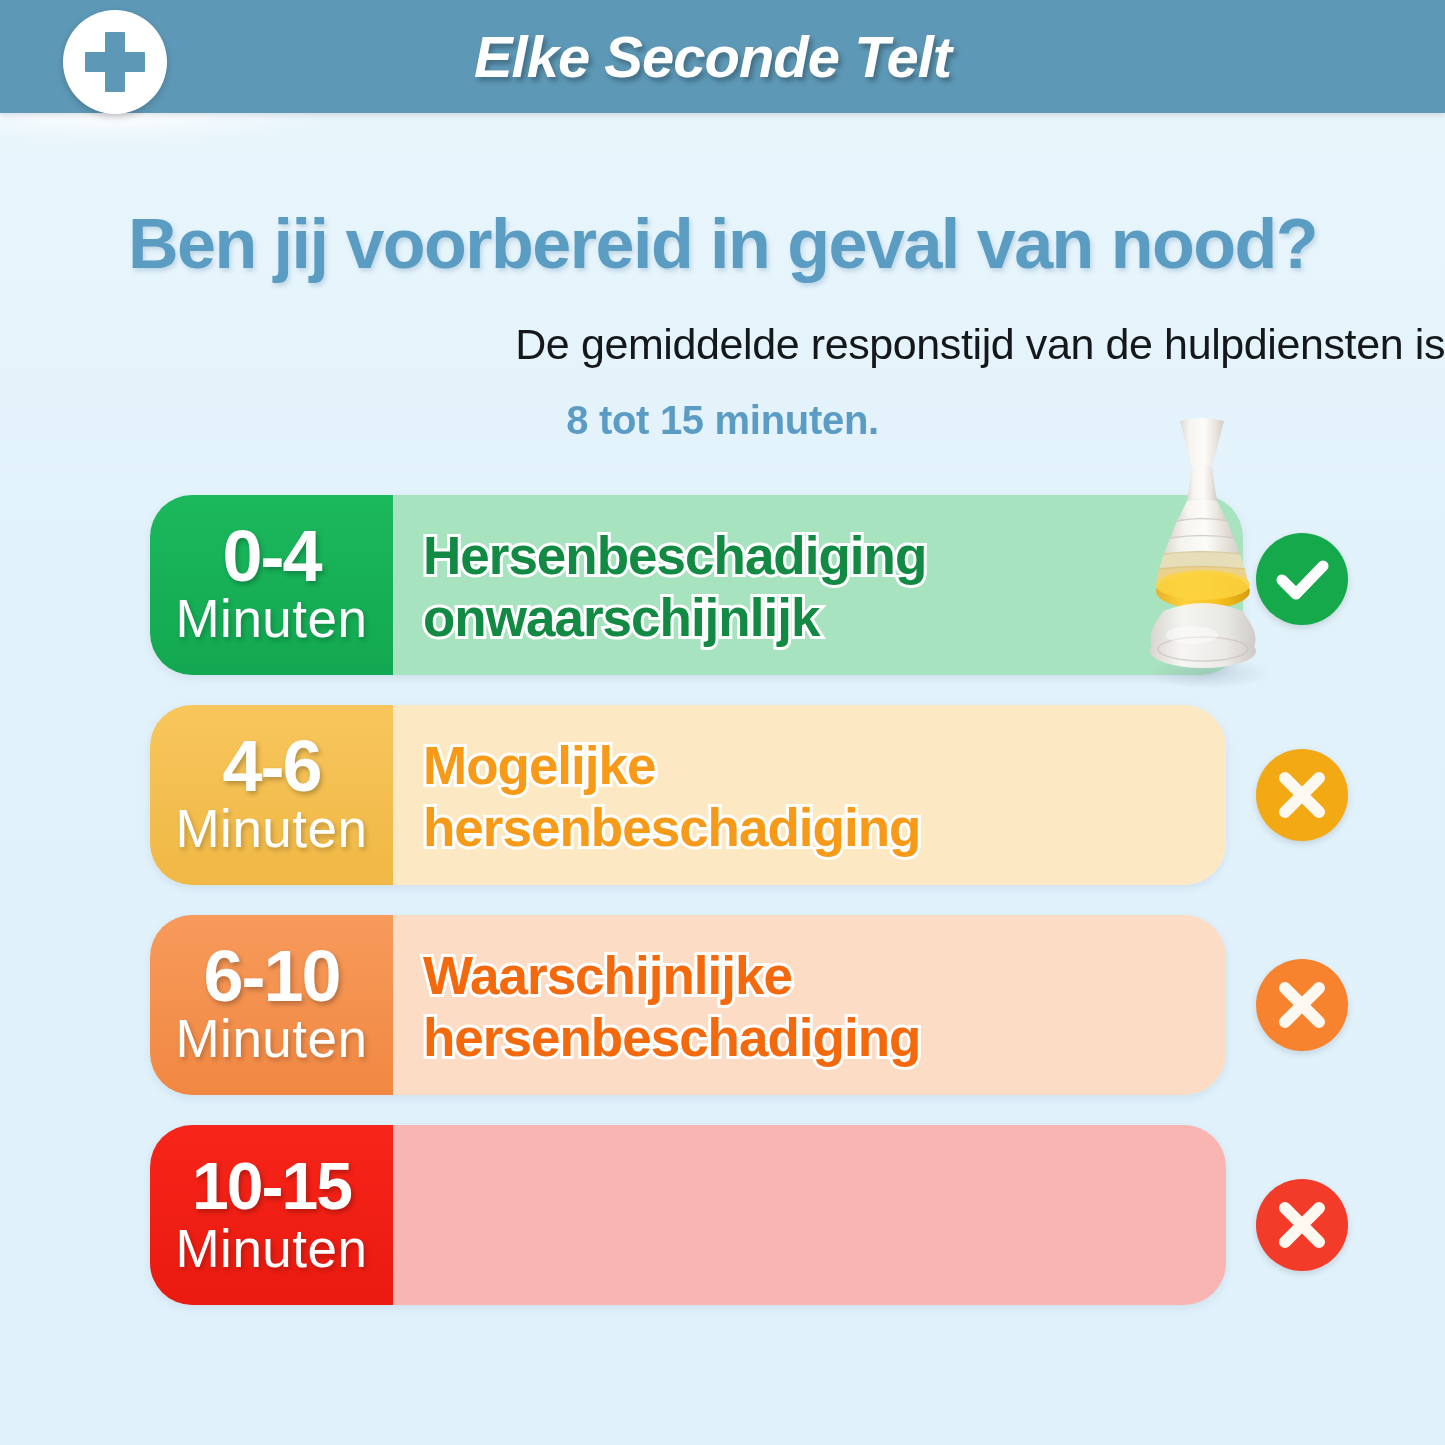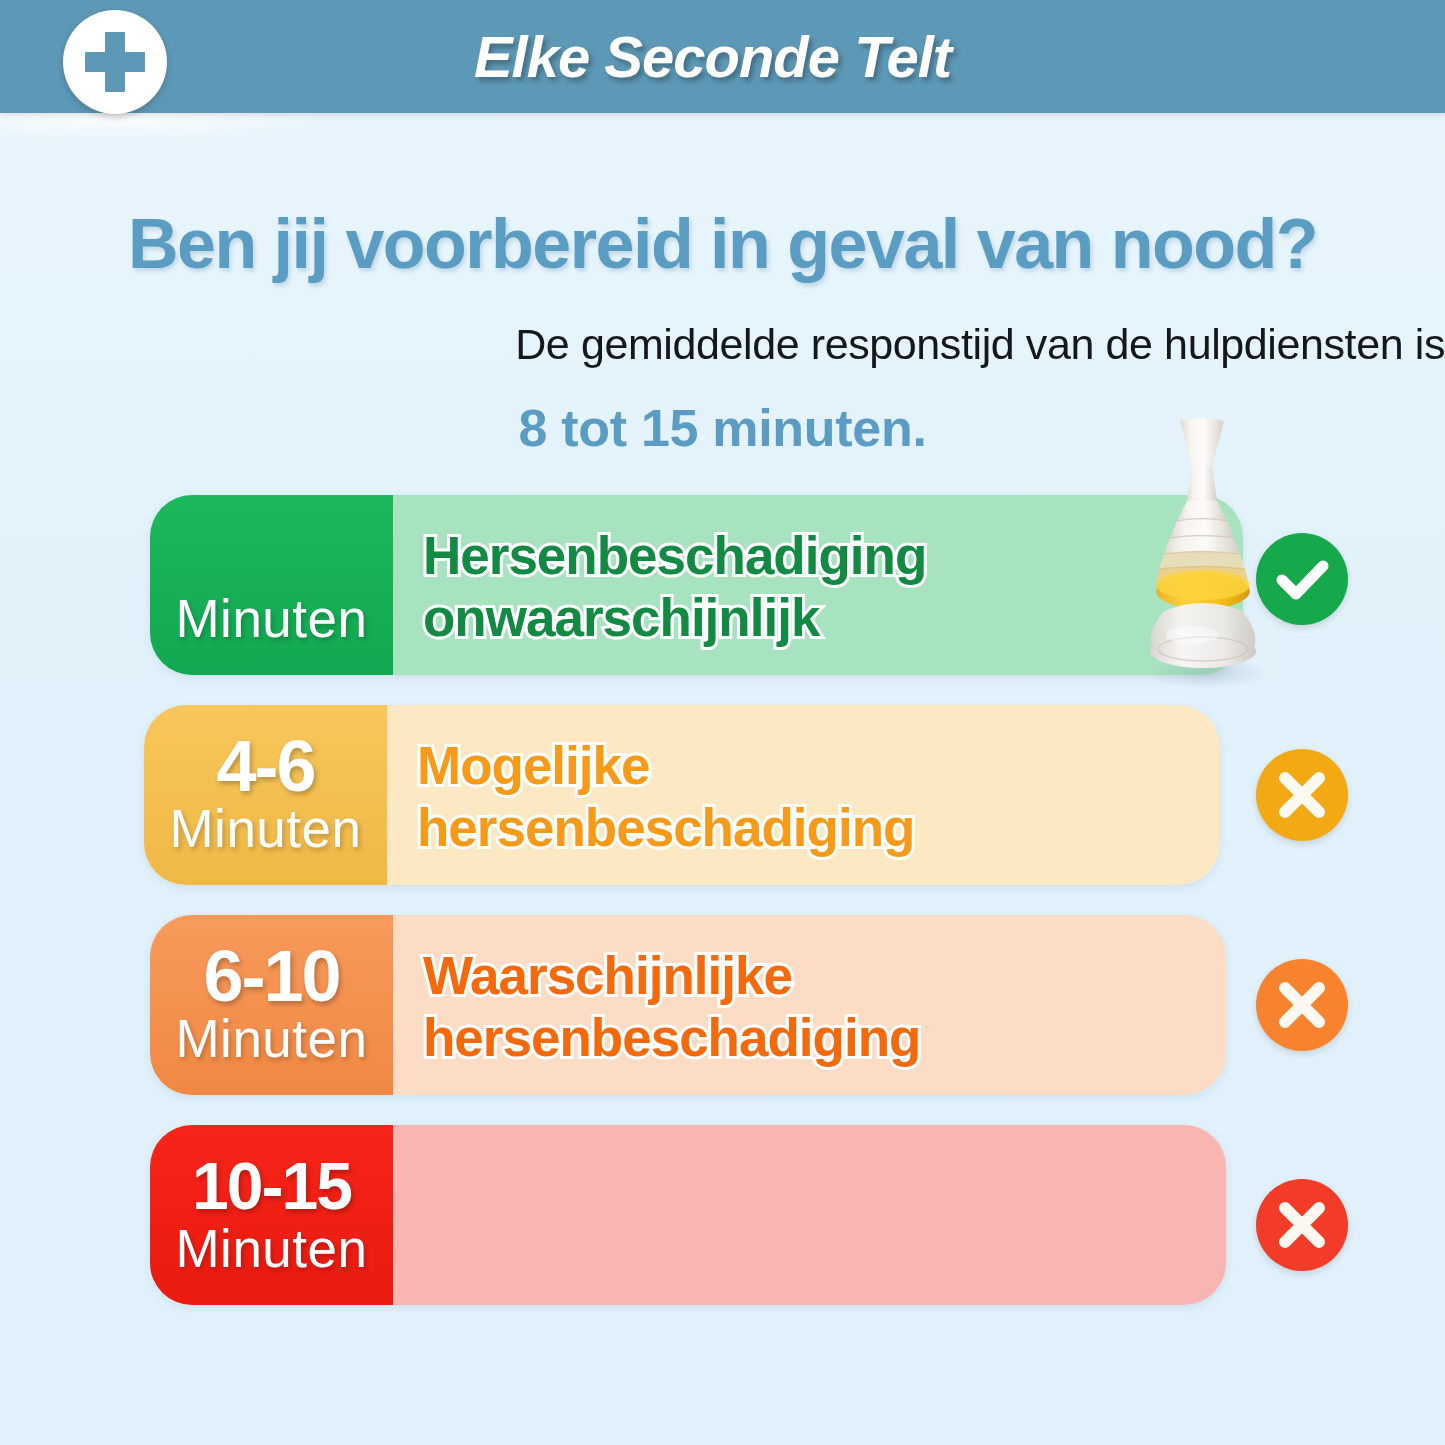--- a/index.html
+++ b/index.html
@@ -65,21 +65,21 @@
     position:absolute; left:0; top:320px; width:1445px;
     text-align:right;
     font-size:43px; font-weight:normal;
     color:#15181b;
     letter-spacing:-.4px;
     white-space:nowrap;
   }
   #subtitle-line2{
     position:absolute; left:0; top:398px; width:1445px;
     text-align:center;
-    font-size:52px; font-weight:bold;
+    font-size:40px; font-weight:bold;
     color:#5b9cc4;
     letter-spacing:-.3px;
     white-space:nowrap;
   }
 
   
   .row{
     position:absolute;
     height:180px;
   }
@@ -174,26 +174,27 @@
 
 <div id="page-title">Ben jij voorbereid in geval van nood?</div>
 <div id="subtitle-line1">De gemiddelde responstijd van de hulpdiensten is</div>
 <div id="subtitle-line2">8 tot 15 minuten.</div>
 
 <div class="row" id="row-0" style="left:150px; top:495px; width:1093px;">
   <div class="row-track" style="width:1093px;">
     <div class="row-left"></div>
     <div class="row-right"></div>
   </div>
+  <div class="range">0-4</div>
   <div class="minuten">Minuten</div>
   <div class="msg" style="top:30px;">Hersenbeschadiging
 onwaarschijnlijk</div>
 </div>
 
-<div class="row" id="row-1" style="left:144px; top:705px; width:984px;padding-left:10px;">
+<div class="row" id="row-1" style="left:150px; top:705px; width:984px;padding-left:10px;">
   <div class="row-track" style="width:1076px;">
     <div class="row-left"></div>
     <div class="row-right"></div>
   </div>
   <div class="range">4-6</div>
   <div class="minuten">Minuten</div>
   <div class="msg" style="top:30px;">Mogelijke
 hersenbeschadiging</div>
 </div>
 

